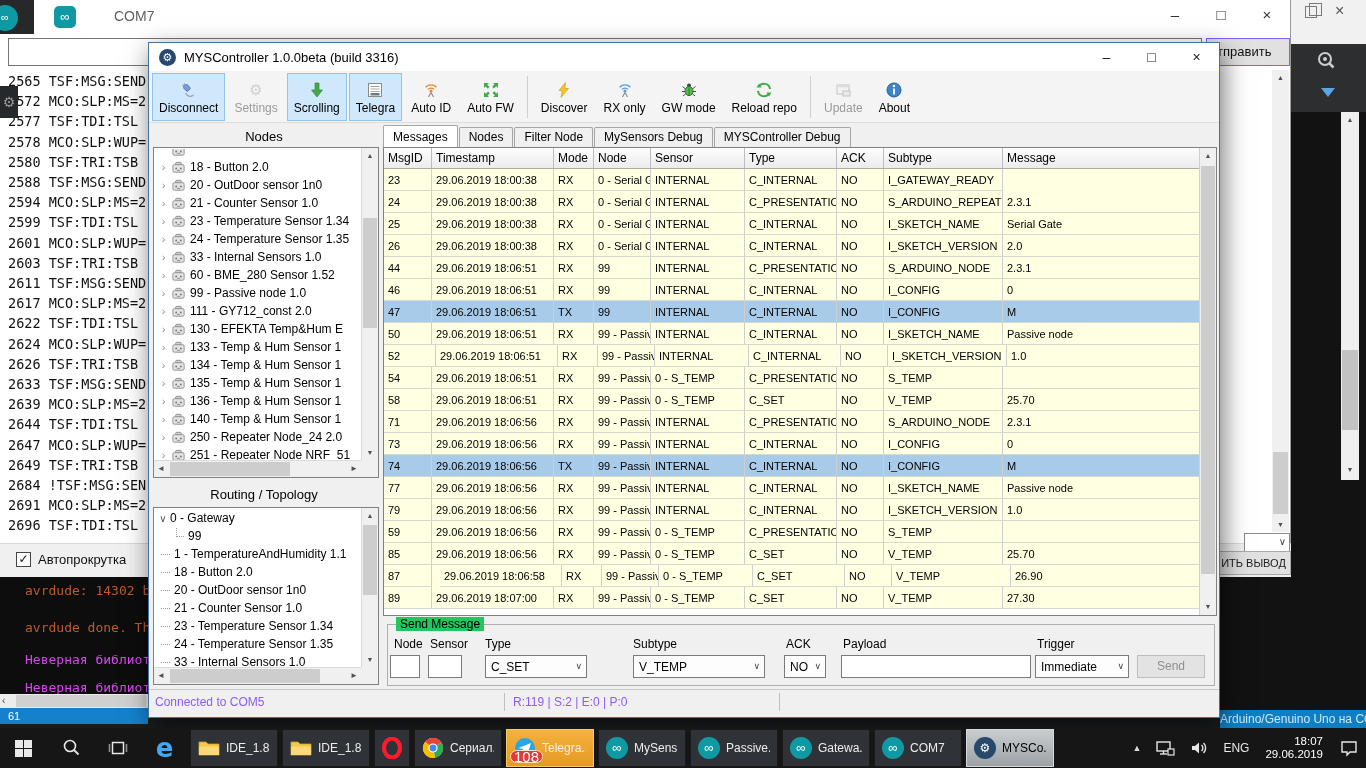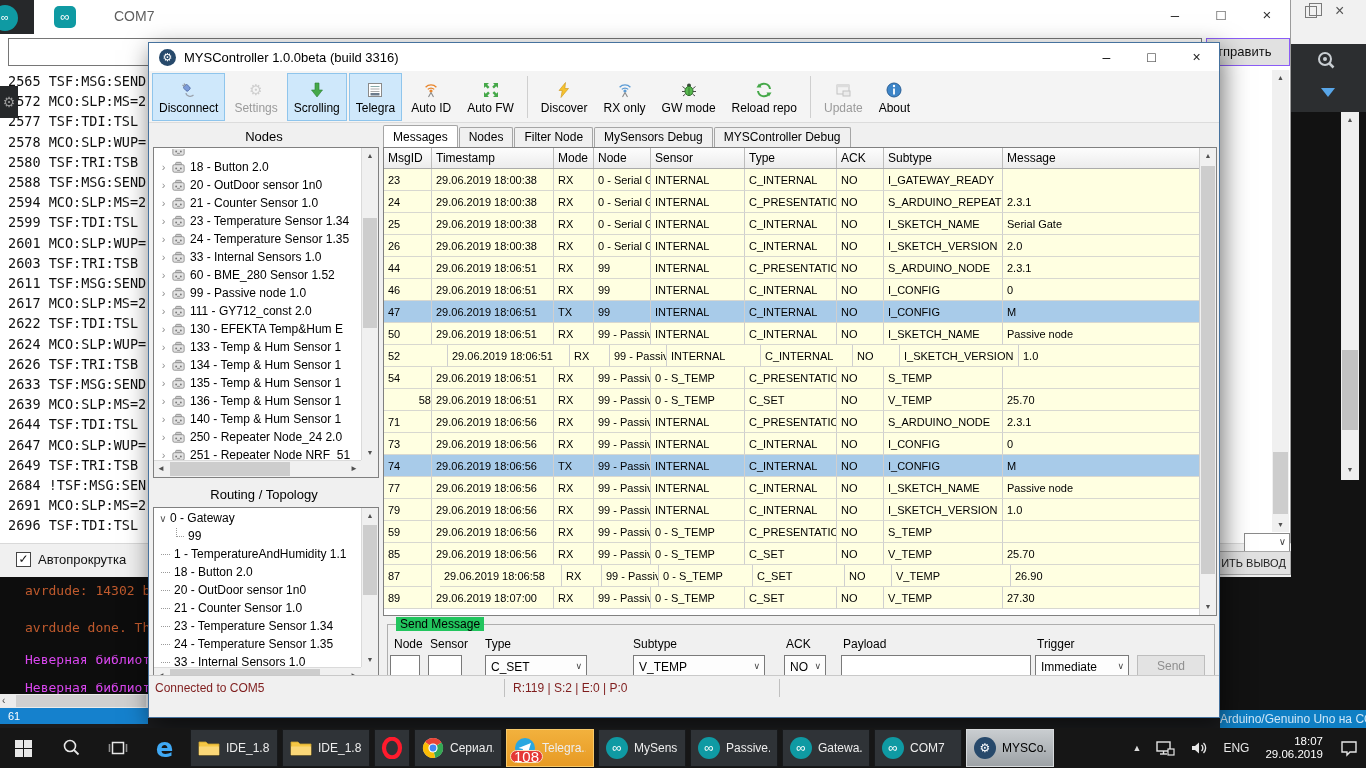--- a/index.html
+++ b/index.html
@@ -114,21 +114,21 @@
 
 #send-group{position:absolute;left:238px;top:581px;width:828px;height:62px;border:1px solid #aeaeae}
 #sg-legend{position:absolute;left:8px;top:-8px;background:#22c55e;padding:0 4px;font-size:12px;color:#000}
 .sf-label{position:absolute;top:12px;font-size:12px;color:#000}
 .sf-input{position:absolute;top:30px;height:23px;border:1px solid #7a7a7a;background:#fff;font-size:12px;padding:0 3px}
 .sf-dd{position:absolute;top:30px;height:23px;border:1px solid #7a7a7a;background:#fdfdfd}
 .sf-dd .val{position:absolute;left:5px;top:4px;font-size:12px;color:#000;white-space:nowrap}
 .sf-dd .dda{position:absolute;right:4px;top:5px;font-size:9px;color:#444}
 #sf-send{position:absolute;top:30px;left:749px;width:68px;height:23px;background:#e3e3e3;border:1px solid #bdbdbd;color:#8f8f8f;font-size:12px;text-align:center;line-height:21px}
 
-#my-status{position:absolute;left:0;bottom:18px;width:100%;height:24px;background:#f0f0f0;border-top:1px solid #c9c9c9;font-size:12px;color:#7f1d1d}
+#my-status{position:absolute;left:0;bottom:4px;width:100%;height:24px;background:#f0f0f0;border-top:1px solid #c9c9c9;font-size:12px;color:#8b5cf6}
 #st-left{position:absolute;left:6px;top:5px}
 #st-counters{position:absolute;left:364px;top:5px}
 .st-sep{position:absolute;top:3px;height:18px;border-left:1px solid #c0c0c0}
 
 
 #taskbar{position:absolute;left:0;top:728px;width:1366px;height:40px;background:#161616;display:flex;align-items:center;z-index:10}
 .tb-sys{width:47px;height:40px;display:flex;align-items:center;justify-content:center;flex:none}
 .tb-app{height:38px;margin:1px 2px;display:flex;align-items:center;gap:6px;padding:0 7px;background:#2f3337;border:1px solid #17191b;position:relative;flex:none;width:88px;overflow:hidden}
 .tb-app.icononly{width:36px;justify-content:center;padding:0}
 .tb-app.active{background:linear-gradient(#c9cdd0,#9da2a6);border-color:#d6d9db}
@@ -746,21 +746,21 @@
           <div class="tcell" style="width: 122px;">29.06.2019 18:06:51</div>
           <div class="tcell" style="width: 40px;">RX</div>
           <div class="tcell" style="width: 57px;">99 - Passive</div>
           <div class="tcell" style="width: 94px;">INTERNAL</div>
           <div class="tcell" style="width: 92px;">C_INTERNAL</div>
           <div class="tcell" style="width: 47px;">NO</div>
           <div class="tcell" style="width: 119px;">I_SKETCH_NAME</div>
           <div class="tcell" style="flex: 1 1 0%; border-right: none;">Passive node</div>
         </div>
         <div class="trow">
-          <div class="tcell" style="width: 64px;">52</div>
+          <div class="tcell" style="width: 52px;">52</div>
           <div class="tcell" style="width: 122px;">29.06.2019 18:06:51</div>
           <div class="tcell" style="width: 40px;">RX</div>
           <div class="tcell" style="width: 57px;">99 - Passive</div>
           <div class="tcell" style="width: 94px;">INTERNAL</div>
           <div class="tcell" style="width: 92px;">C_INTERNAL</div>
           <div class="tcell" style="width: 47px;">NO</div>
           <div class="tcell" style="width: 119px;">I_SKETCH_VERSION</div>
           <div class="tcell" style="flex: 1 1 0%; border-right: none;">1.0</div>
         </div>
         <div class="trow">
@@ -768,21 +768,21 @@
           <div class="tcell" style="width: 122px;">29.06.2019 18:06:51</div>
           <div class="tcell" style="width: 40px;">RX</div>
           <div class="tcell" style="width: 57px;">99 - Passive</div>
           <div class="tcell" style="width: 94px;">0 - S_TEMP</div>
           <div class="tcell" style="width: 92px;">C_PRESENTATION</div>
           <div class="tcell" style="width: 47px;">NO</div>
           <div class="tcell" style="width: 119px;">S_TEMP</div>
           <div class="tcell" style="flex: 1 1 0%; border-right: none;"></div>
         </div>
         <div class="trow">
-          <div class="tcell" style="width: 48px; text-align: right;">58</div>
+          <div class="tcell" style="width: 48px;">58</div>
           <div class="tcell" style="width: 122px;">29.06.2019 18:06:51</div>
           <div class="tcell" style="width: 40px;">RX</div>
           <div class="tcell" style="width: 57px;">99 - Passive</div>
           <div class="tcell" style="width: 94px;">0 - S_TEMP</div>
           <div class="tcell" style="width: 92px;">C_SET</div>
           <div class="tcell" style="width: 47px;">NO</div>
           <div class="tcell" style="width: 119px;">V_TEMP</div>
           <div class="tcell" style="flex: 1 1 0%; border-right: none;">25.70</div>
         </div>
         <div class="trow">

